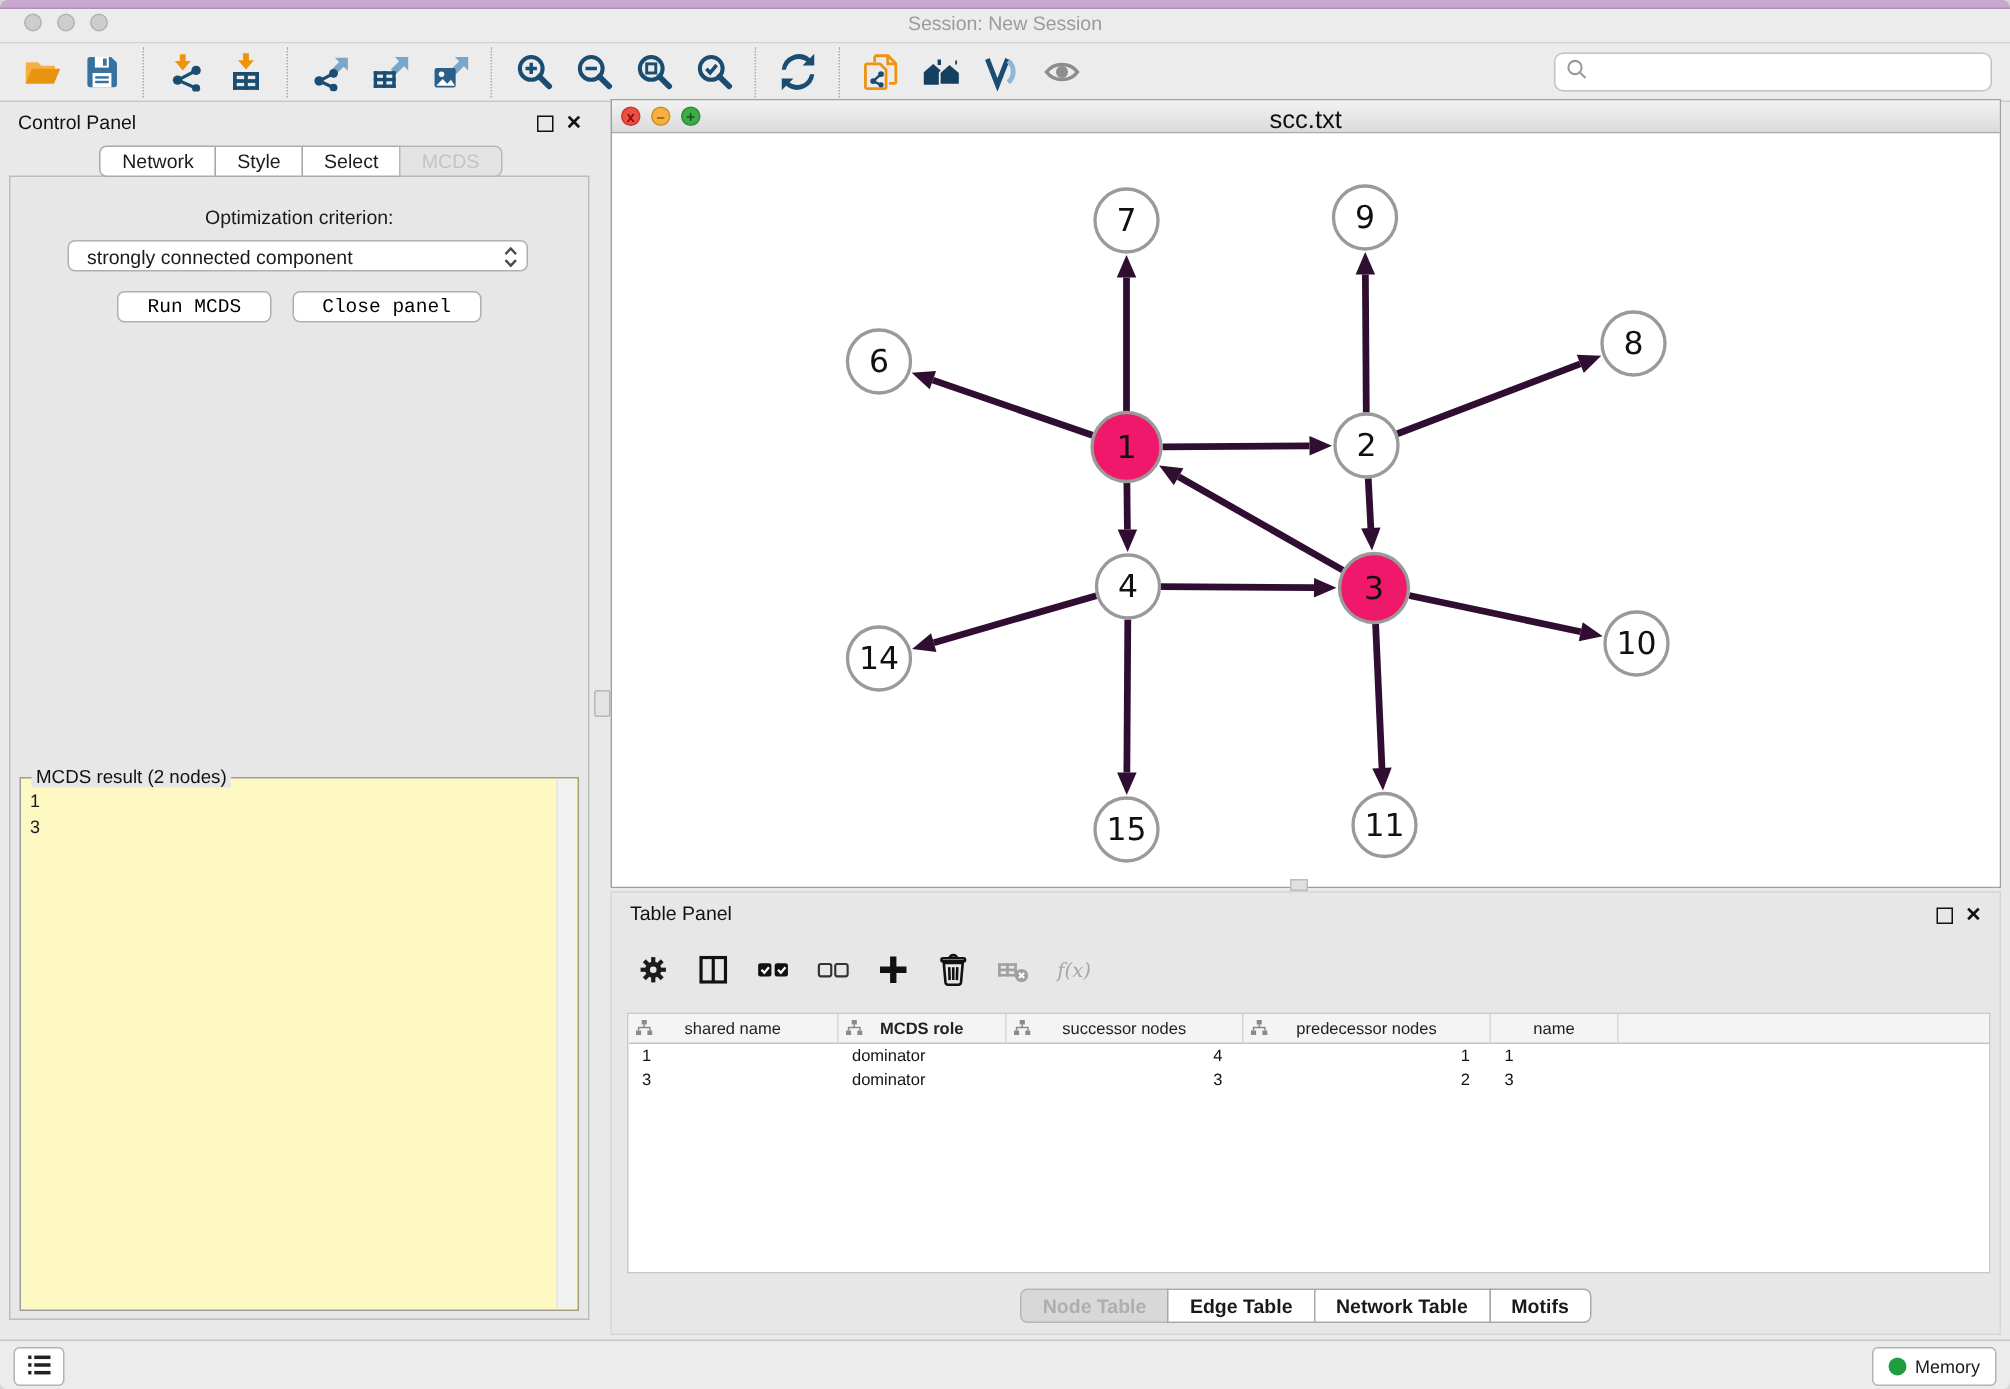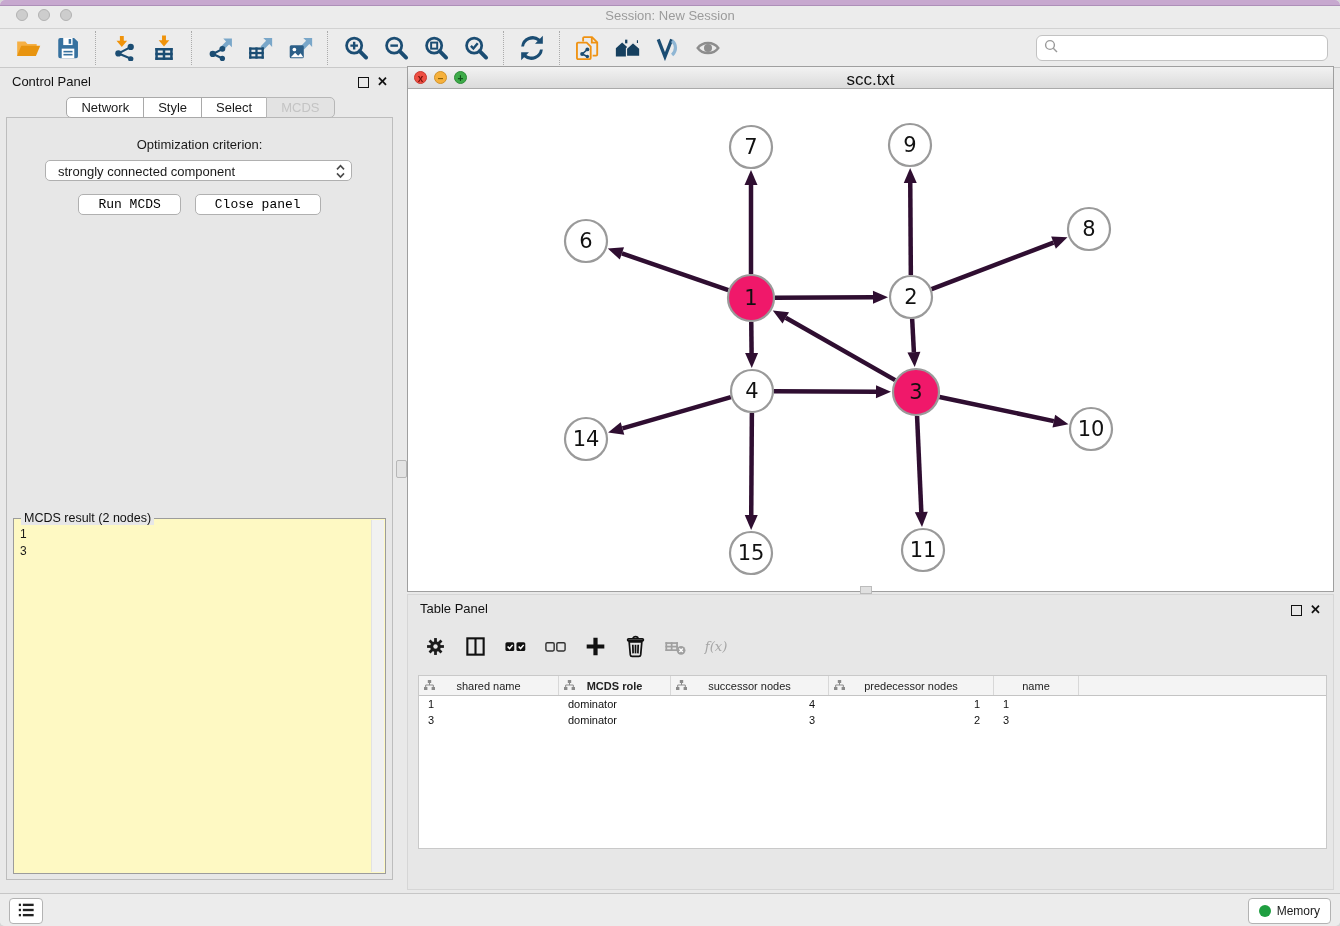--- a/index.html
+++ b/index.html
@@ -477,20 +477,26 @@
           </div>
           <div class="trow">
             <div class="td" style="width: 140px; text-align: left; padding: 0px 0px 0px 9px;">3</div>
             <div class="td" style="width: 112px; text-align: left; padding: 0px 0px 0px 9px;">dominator</div>
             <div class="td" style="width: 158px; text-align: right; padding: 0px 14px 0px 0px;">3</div>
             <div class="td" style="width: 165px; text-align: right; padding: 0px 14px 0px 0px;">2</div>
             <div class="td" style="width: 85px; text-align: left; padding: 0px 0px 0px 9px;">3</div>
           </div>
         </div>
     </div>
+    <div id="tp-tabs">
+        <div class="seg seg-on">Node Table</div>
+        <div class="seg">Edge Table</div>
+        <div class="seg">Network Table</div>
+        <div class="seg">Motifs</div>
+      </div>
   </div>
 
   <div id="statusbar">
     <div id="list-btn">
       <span>
         <svg width="20" height="18" viewBox="0 0 22 20">
             <g fill="#222">
               <rect x="3" y="3" width="2.4" height="2.6"></rect>
               <rect x="7.5" y="3" width="12" height="2.6"></rect>
               <rect x="3" y="8.7" width="2.4" height="2.6"></rect>

